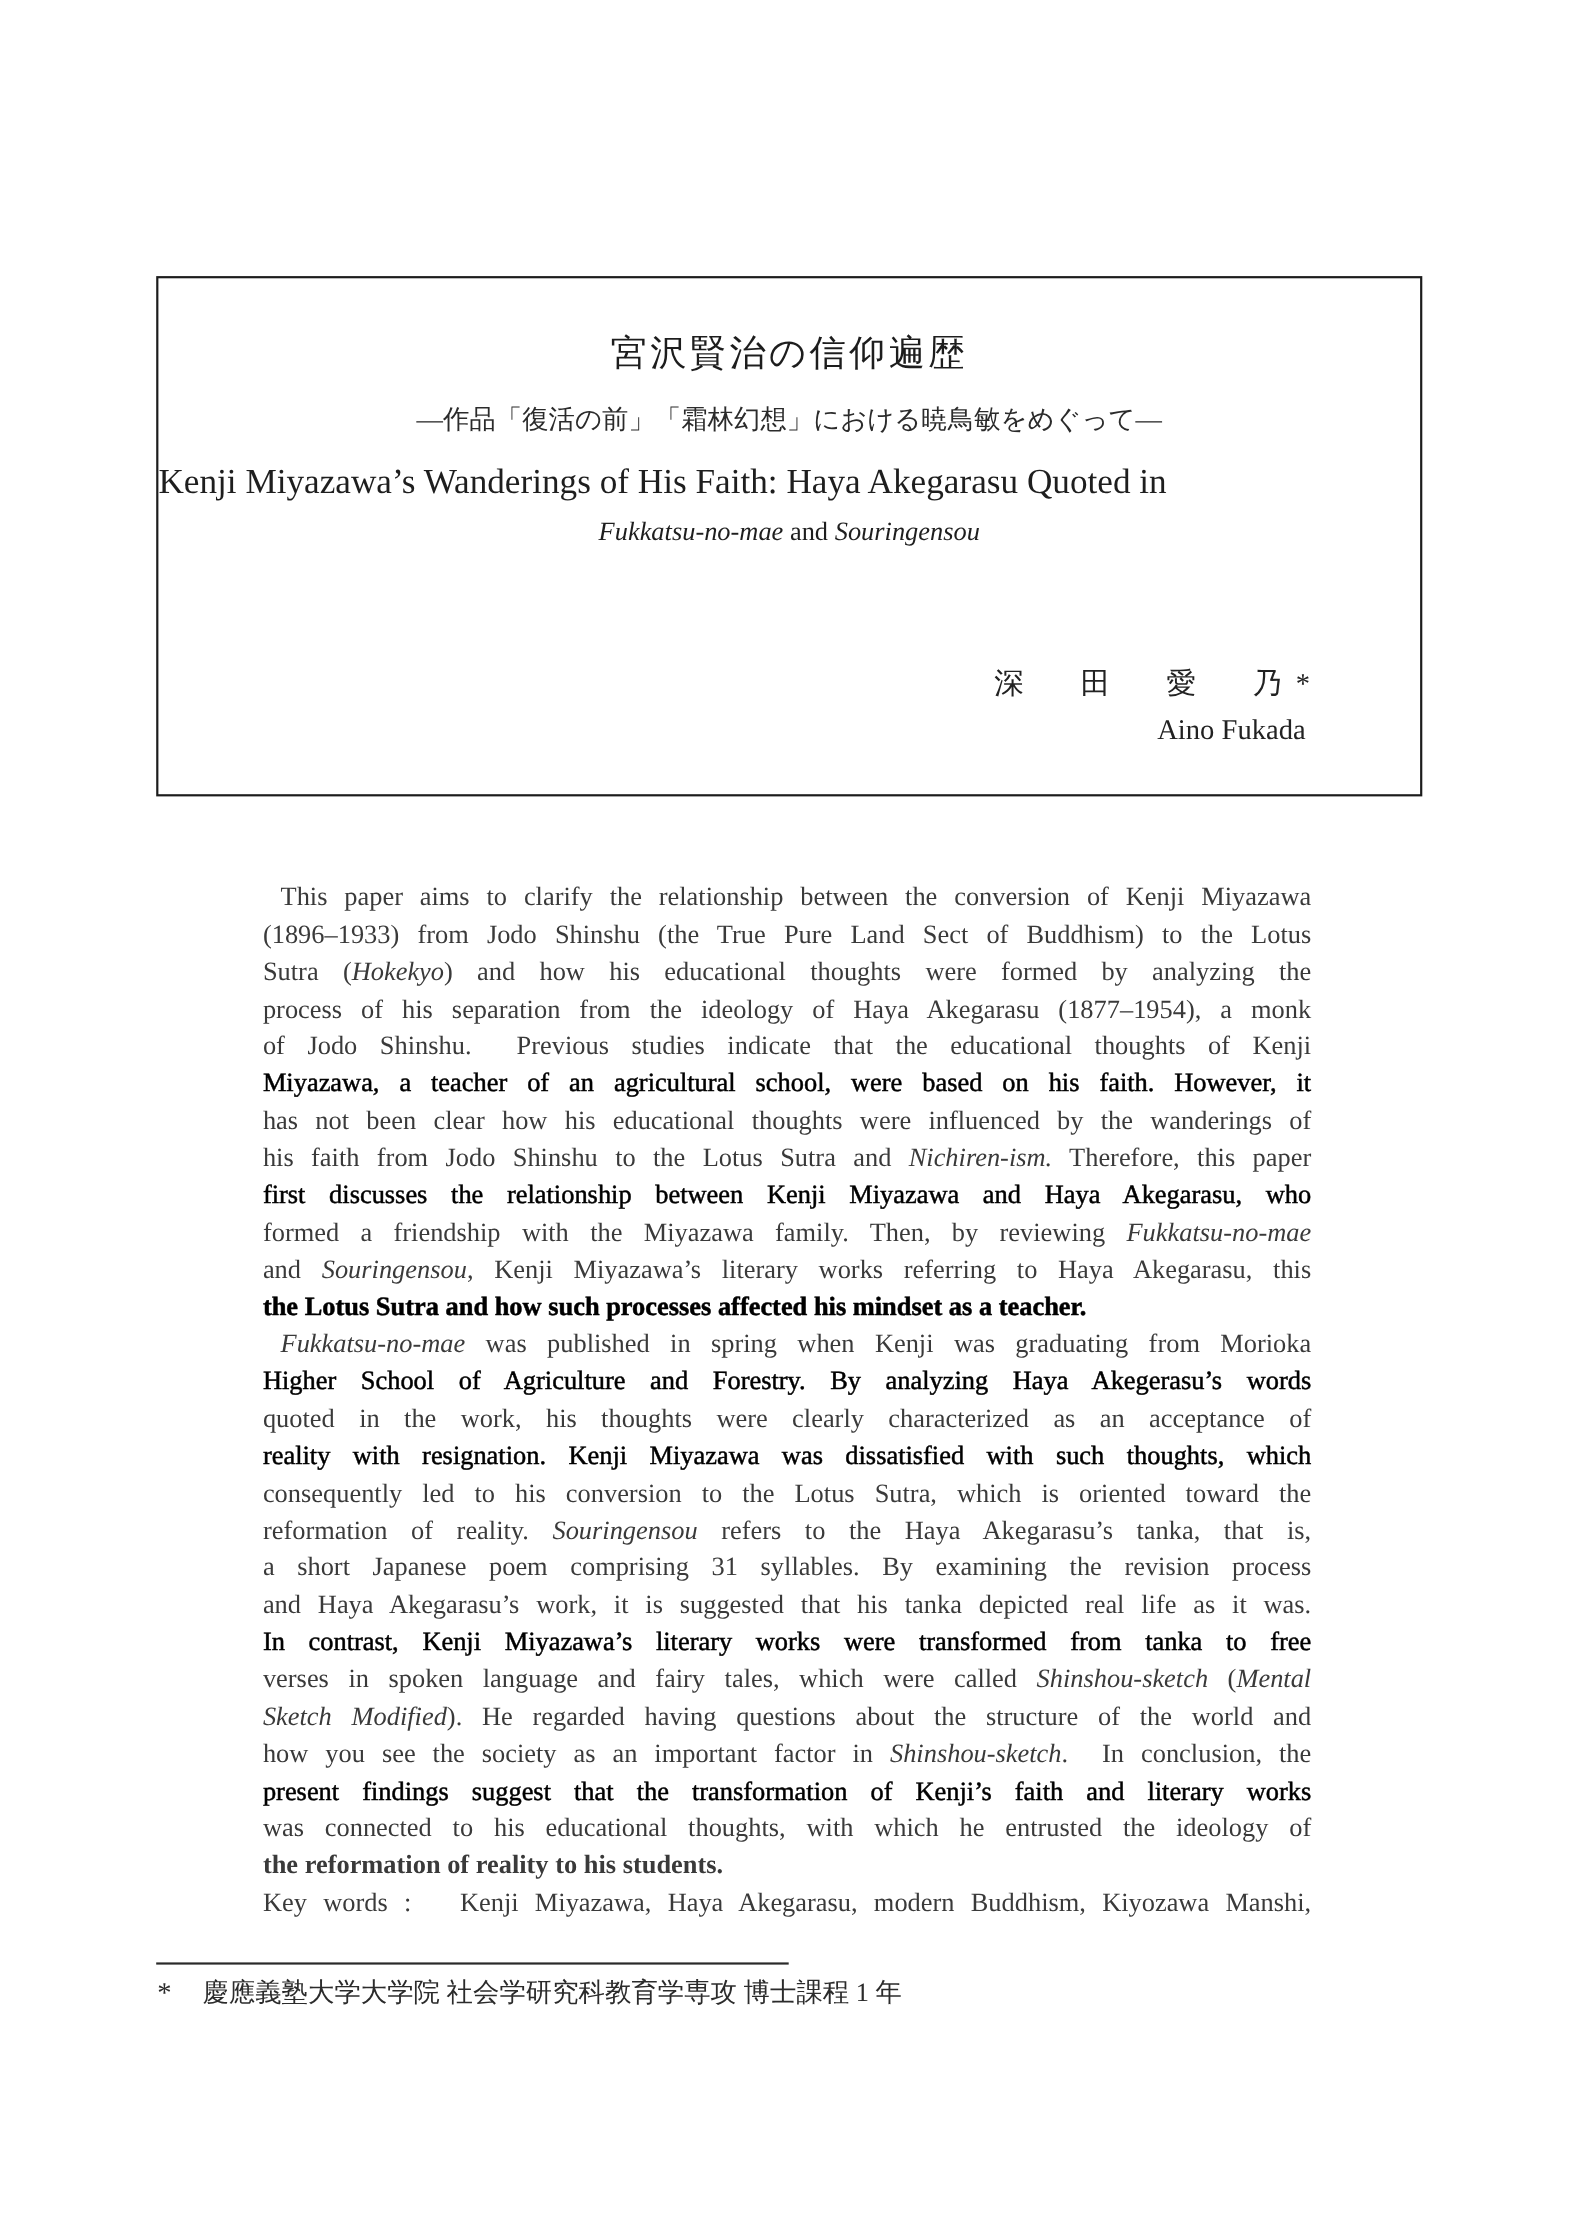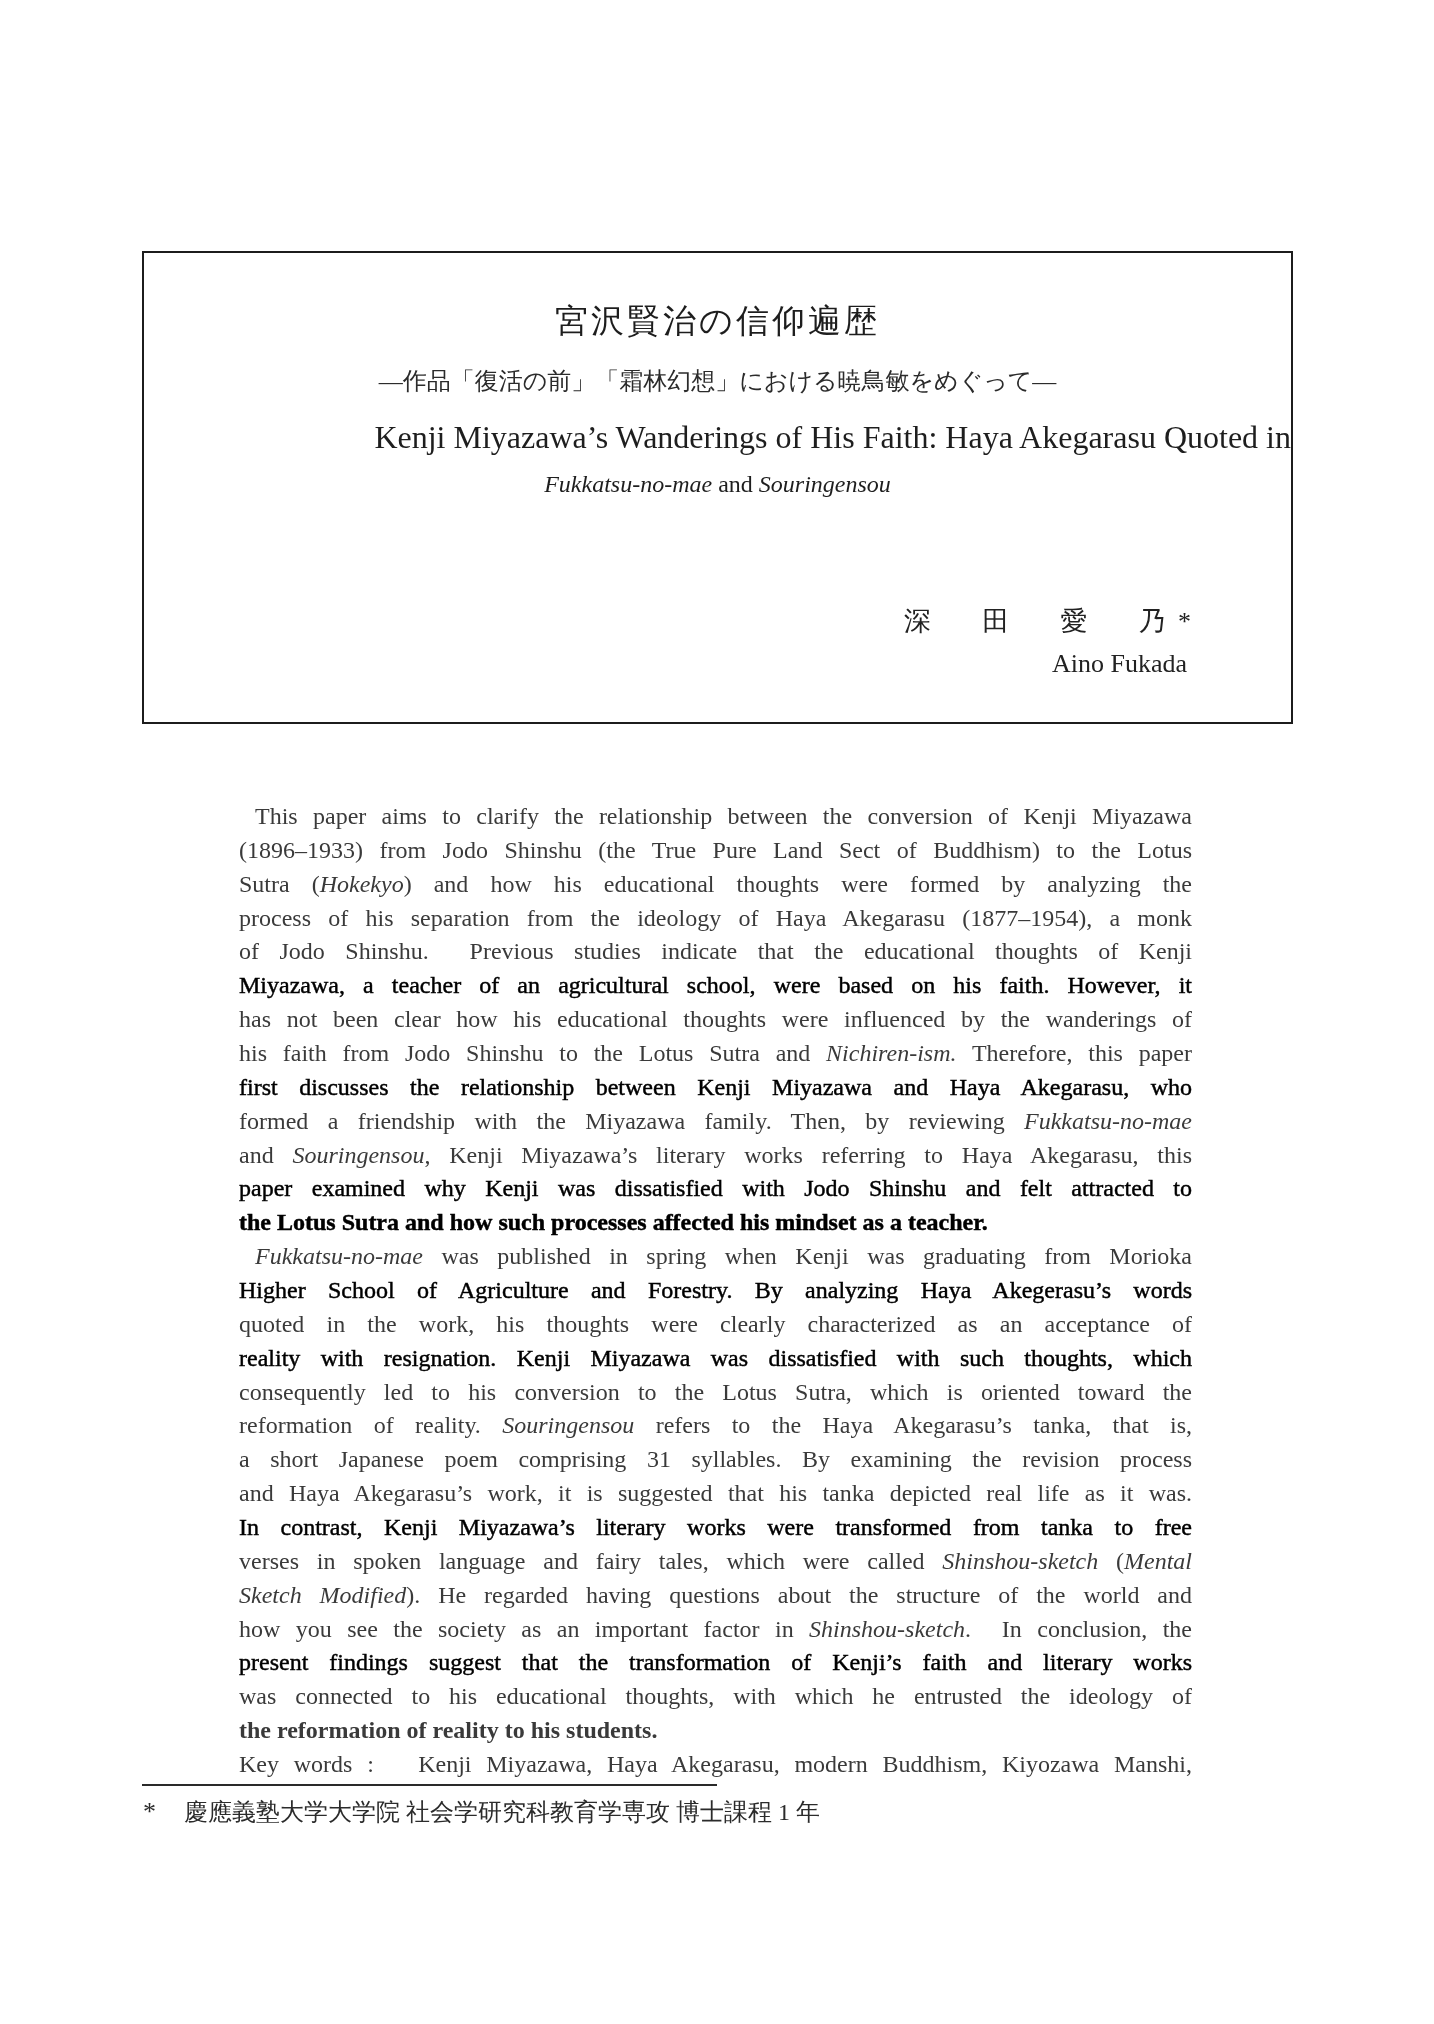--- a/index.html
+++ b/index.html
@@ -15,21 +15,21 @@
   }
   .jp-title{
     position:absolute;top:46px;left:0;right:0;text-align:center;
     font-size:33px;letter-spacing:3px;color:#1d1d1d;
   }
   .jp-subtitle{
     position:absolute;top:112px;left:0;right:0;text-align:center;
     font-size:24px;color:#2b2b2b;
   }
   .en-title-1{
-    position:absolute;top:166px;left:0;right:0;text-align:right;
+    position:absolute;top:166px;left:0;right:0;text-align:left;
     font-size:32px;color:#1e1e1e;
   }
   .en-title-2{
     position:absolute;top:218px;left:0;right:0;text-align:center;
     font-size:24px;color:#1e1e1e;
   }
   .author-block{
     position:absolute;top:350px;right:100px;text-align:right;color:#222;margin-left:28px;
   }
   .author-ja{
@@ -84,21 +84,20 @@
     <div class="jline"><span>(1896–1933) from Jodo Shinshu (the True Pure Land Sect of Buddhism) to the Lotus</span></div>
     <div class="jline"><span>Sutra (</span><em>Hokekyo</em><span>) and how his educational thoughts were formed by analyzing the</span></div>
     <div class="jline"><span>process of his separation from the ideology of Haya Akegarasu (1877–1954), a monk</span></div>
     <div class="jline"><span>of Jodo Shinshu.&nbsp; Previous studies indicate that the educational thoughts of Kenji</span></div>
     <div class="jline dk"><span>Miyazawa, a teacher of an agricultural school, were based on his faith. However, it</span></div>
     <div class="jline"><span>has not been clear how his educational thoughts were influenced by the wanderings of</span></div>
     <div class="jline"><span>his faith from Jodo Shinshu to the Lotus Sutra and </span><em>Nichiren-ism.</em><span> Therefore, this paper</span></div>
     <div class="jline dk"><span>first discusses the relationship between Kenji Miyazawa and Haya Akegarasu, who</span></div>
     <div class="jline"><span>formed a friendship with the Miyazawa family. Then, by reviewing </span><em>Fukkatsu-no-mae</em></div>
     <div class="jline"><span>and </span><em>Souringensou</em><span>, Kenji Miyazawa’s literary works referring to Haya Akegarasu, this</span></div>
-    <div class="jline dk"><span>paper examined why Kenji was dissatisfied with Jodo Shinshu and felt attracted to</span></div>
     <div class="jline lastline dk"><span>the Lotus Sutra and how such processes affected his mindset as a teacher.</span></div>
     <div class="jline indent"><em>Fukkatsu-no-mae</em><span> was published in spring when Kenji was graduating from Morioka</span></div>
     <div class="jline dk"><span>Higher School of Agriculture and Forestry. By analyzing Haya Akegerasu’s words</span></div>
     <div class="jline"><span>quoted in the work, his thoughts were clearly characterized as an acceptance of</span></div>
     <div class="jline dk"><span>reality with resignation. Kenji Miyazawa was dissatisfied with such thoughts, which</span></div>
     <div class="jline"><span>consequently led to his conversion to the Lotus Sutra, which is oriented toward the</span></div>
     <div class="jline"><span>reformation of reality. </span><em>Souringensou</em><span> refers to the Haya Akegarasu’s tanka, that is,</span></div>
     <div class="jline"><span>a short Japanese poem comprising 31 syllables. By examining the revision process</span></div>
     <div class="jline"><span>and Haya Akegarasu’s work, it is suggested that his tanka depicted real life as it was.</span></div>
     <div class="jline dk"><span>In contrast, Kenji Miyazawa’s literary works were transformed from tanka to free</span></div>

